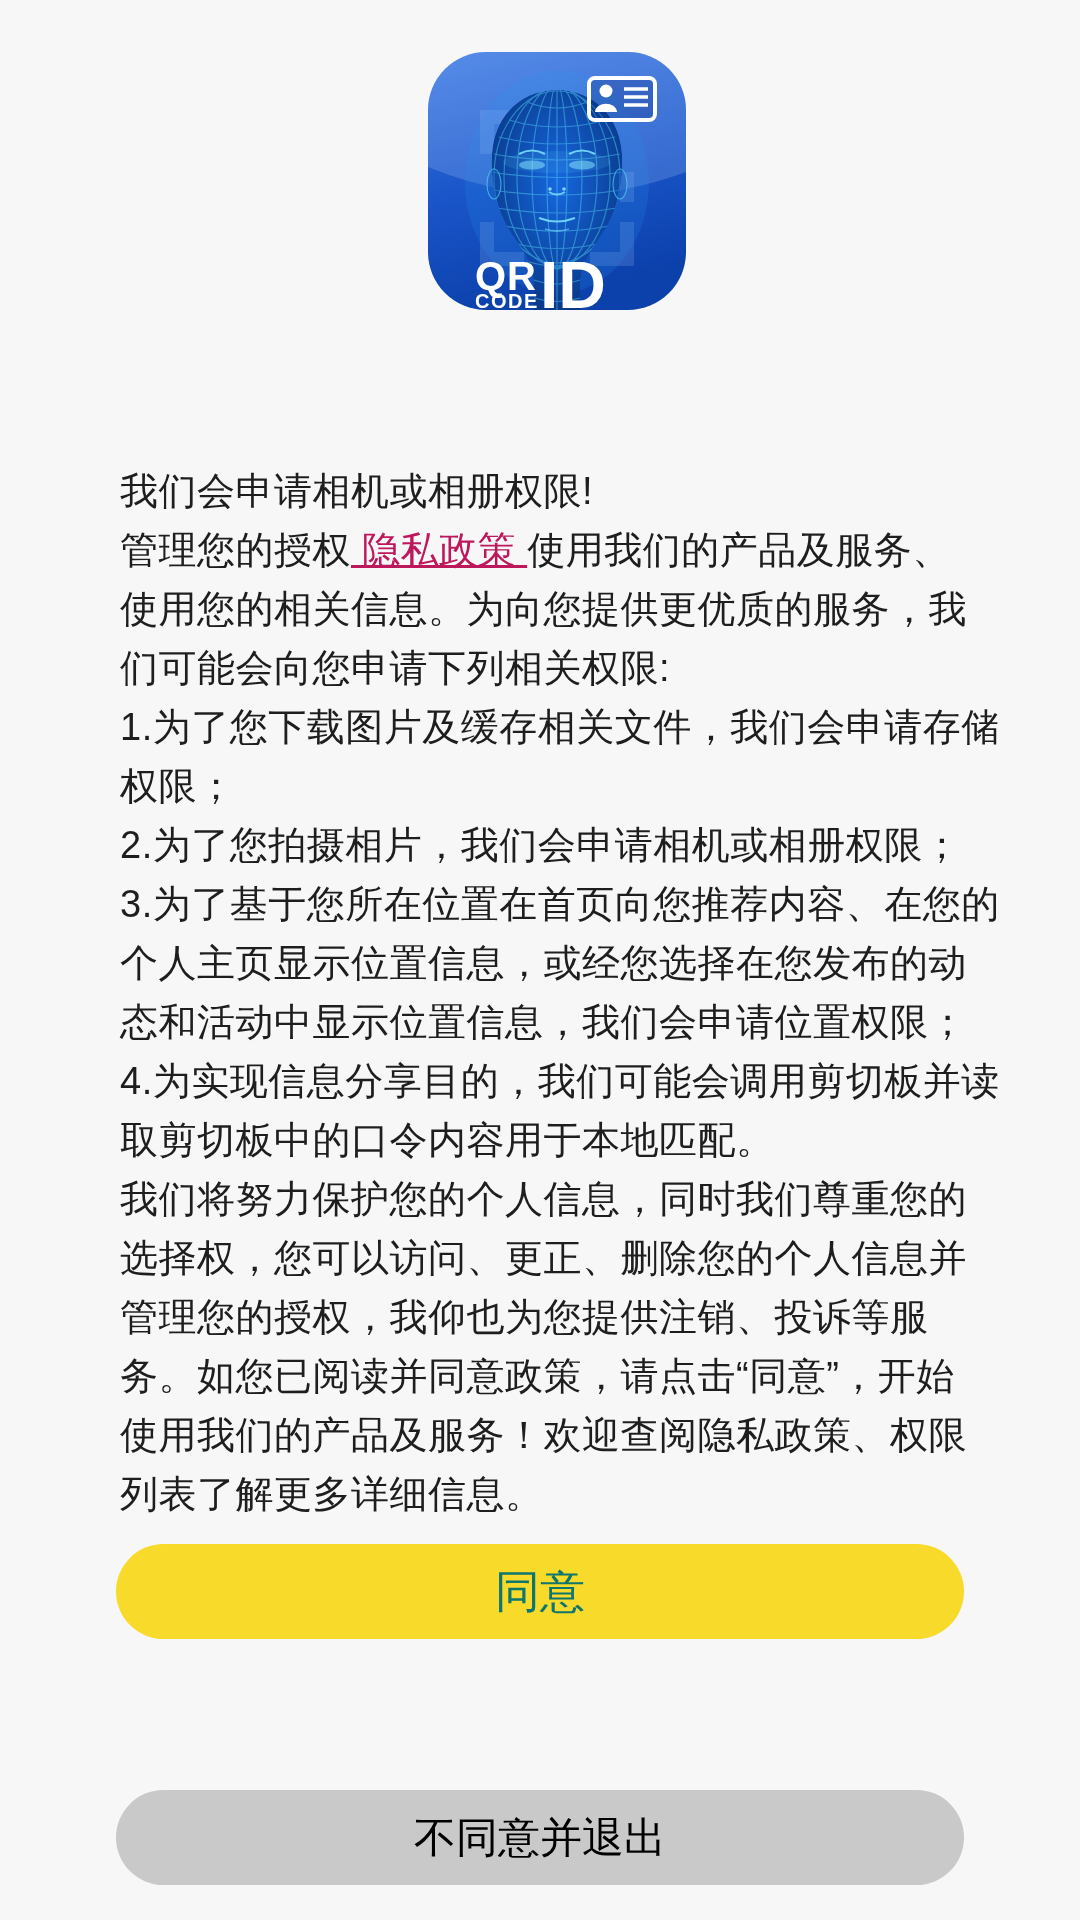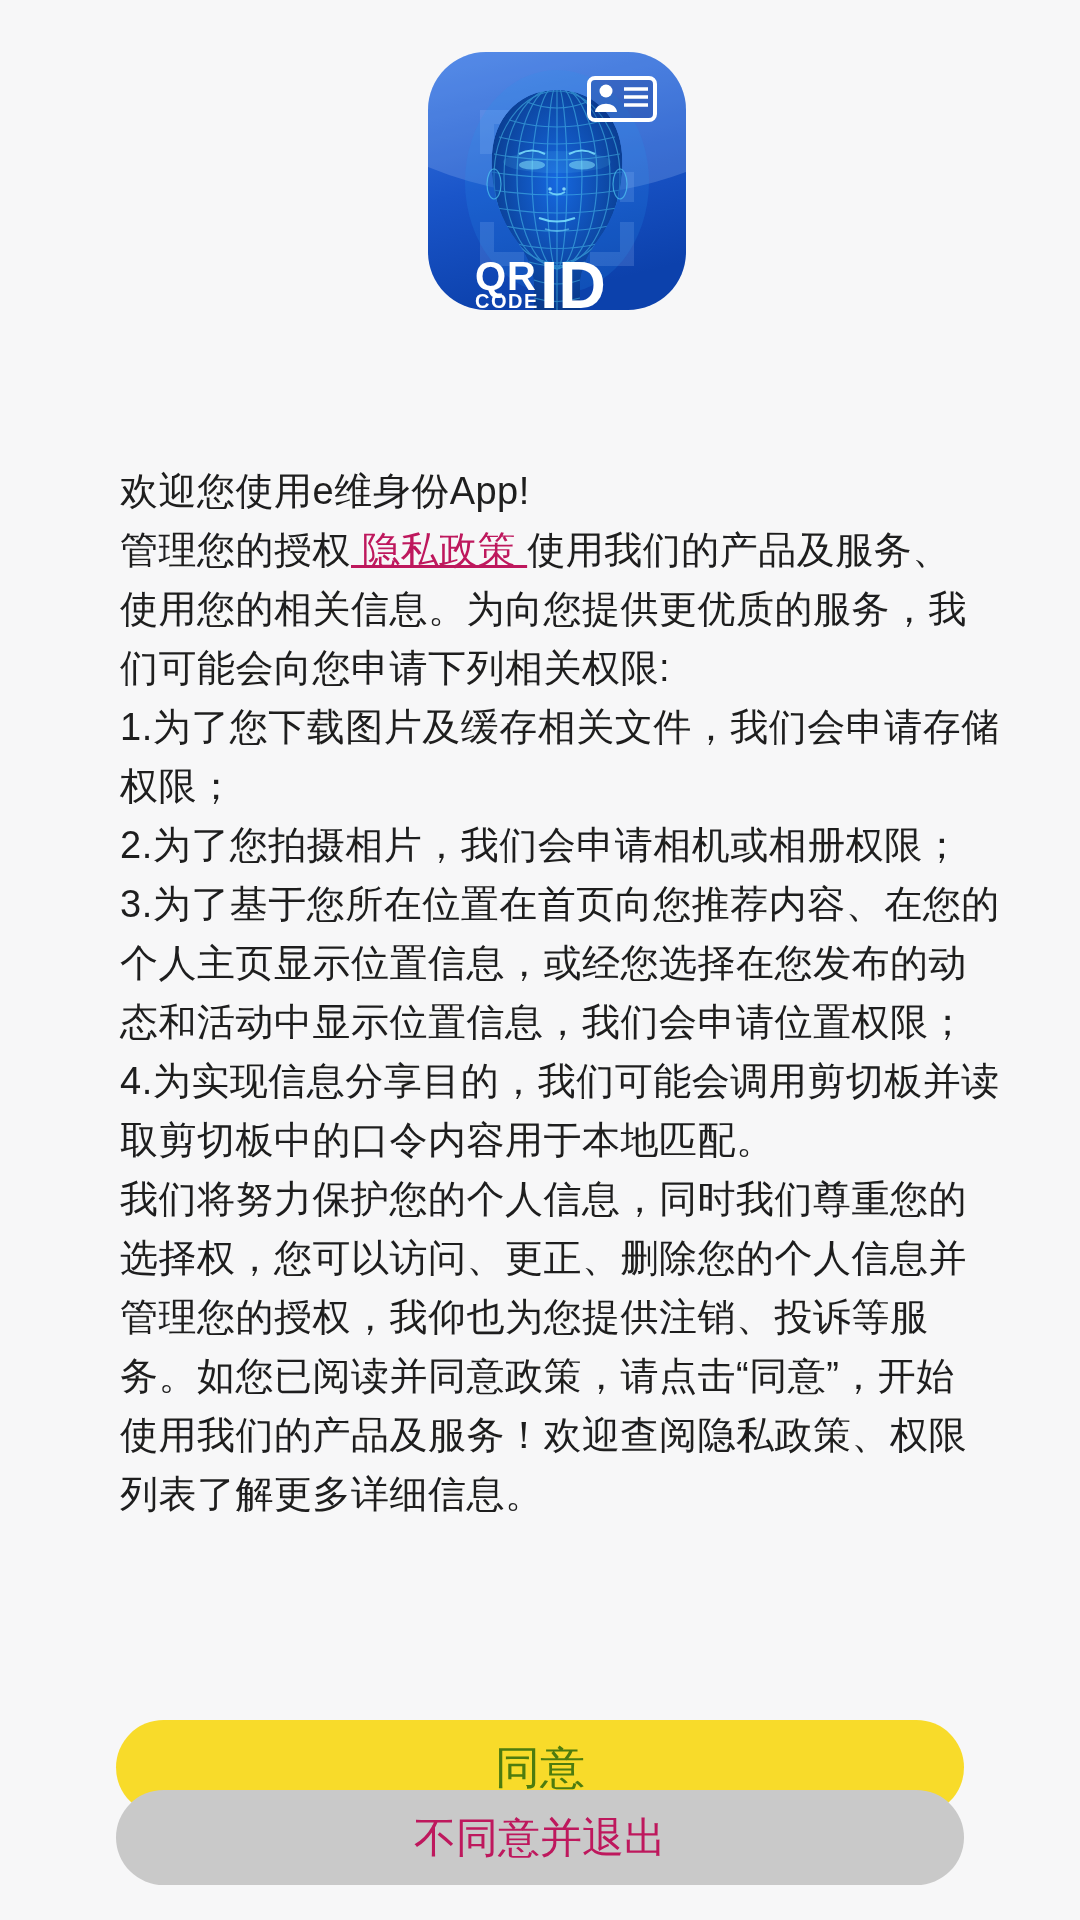--- a/index.html
+++ b/index.html
@@ -35,30 +35,30 @@
     left: 116px;
     width: 848px; height: 95px;
     border: none;
     border-radius: 48px;
     font-family: "Liberation Sans", "DejaVu Sans", sans-serif;
     display: flex; align-items: center; justify-content: center;
     cursor: pointer;
     padding: 0;
   }
   .btn-agree {
-    top: 1720px;
+    top: 1544px;
     background: #f8db2a;
-    color: #4d7c0f;
+    color: #0f766e;
     font-size: 45px;
     font-weight: 500;
   }
   .btn-disagree {
     top: 1790px;
     background: #c9c9c9;
-    color: #be185d;
+    color: #000000;
     font-size: 42px;
     font-weight: 400;
   }
 </style>
 </head>
 <body>
 
 <div class="screen">
 
   <div class="app-icon">
@@ -150,21 +150,21 @@
         <g fill="#ffffff" font-family="Liberation Sans, DejaVu Sans, sans-serif" font-weight="bold">
           <text x="47" y="238" font-size="40" letter-spacing="1">QR</text>
           <text x="47" y="256" font-size="20" letter-spacing="1.5">CODE</text>
           <text x="112" y="256" font-size="66">ID</text>
         </g>
       </g>
     </svg>
   </div>
 
   <div class="policy-text">
-    <span>欢迎您使用e维身份App!</span><br>
+    <span>我们会申请相机或相册权限!</span><br>
     <span>管理您的授权</span><a class="privacy-link"> 隐私政策 </a><span>使用我们的产品及服务、</span><br>
     <span class="pre">使用您的相关信息。为向您提供更优质的服务，我
 们可能会向您申请下列相关权限:
 1.为了您下载图片及缓存相关文件，我们会申请存储
 权限；
 2.为了您拍摄相片，我们会申请相机或相册权限；
 3.为了基于您所在位置在首页向您推荐内容、在您的
 个人主页显示位置信息，或经您选择在您发布的动
 态和活动中显示位置信息，我们会申请位置权限；
 4.为实现信息分享目的，我们可能会调用剪切板并读

